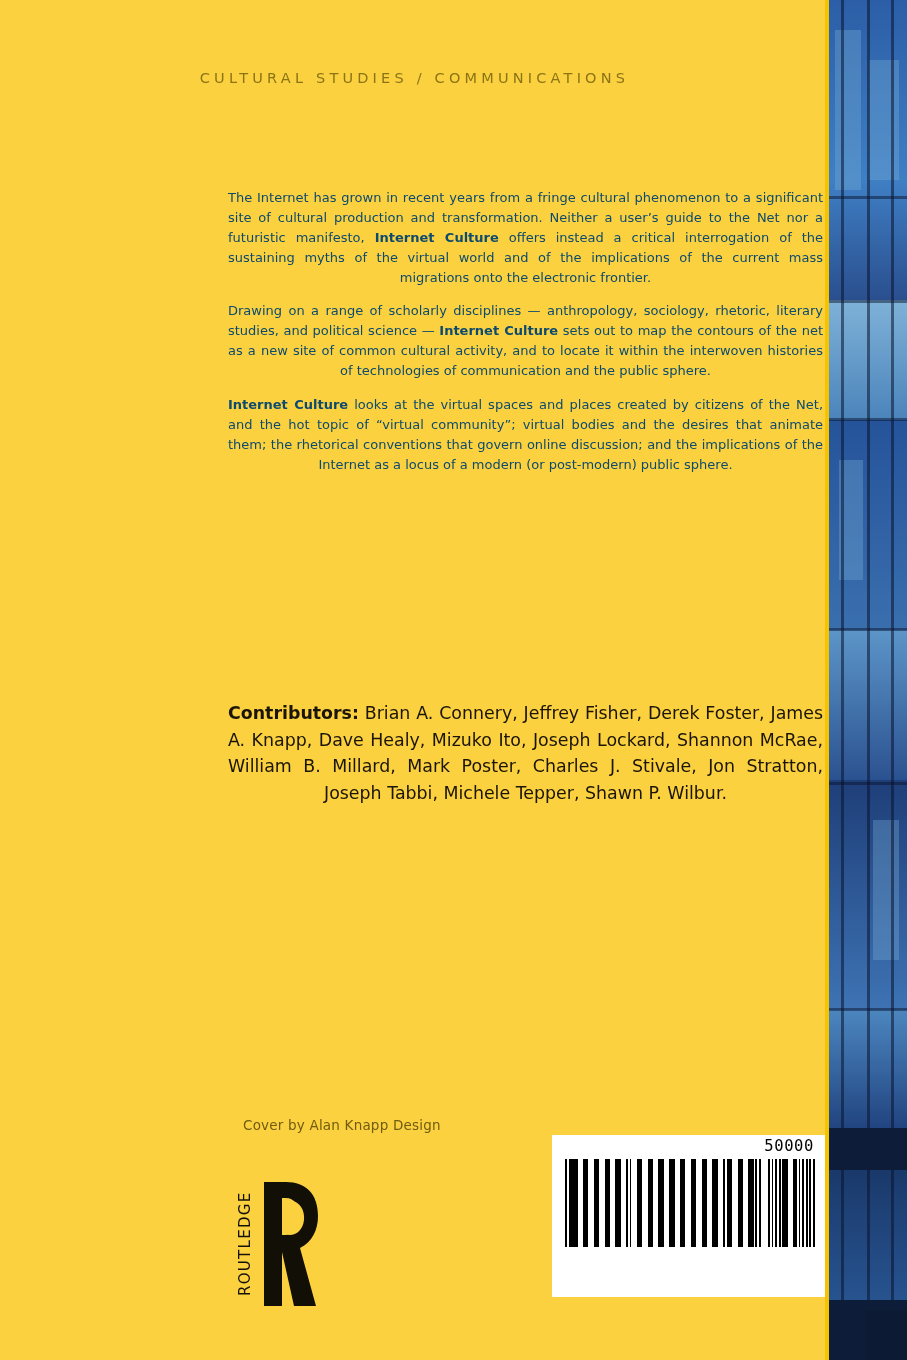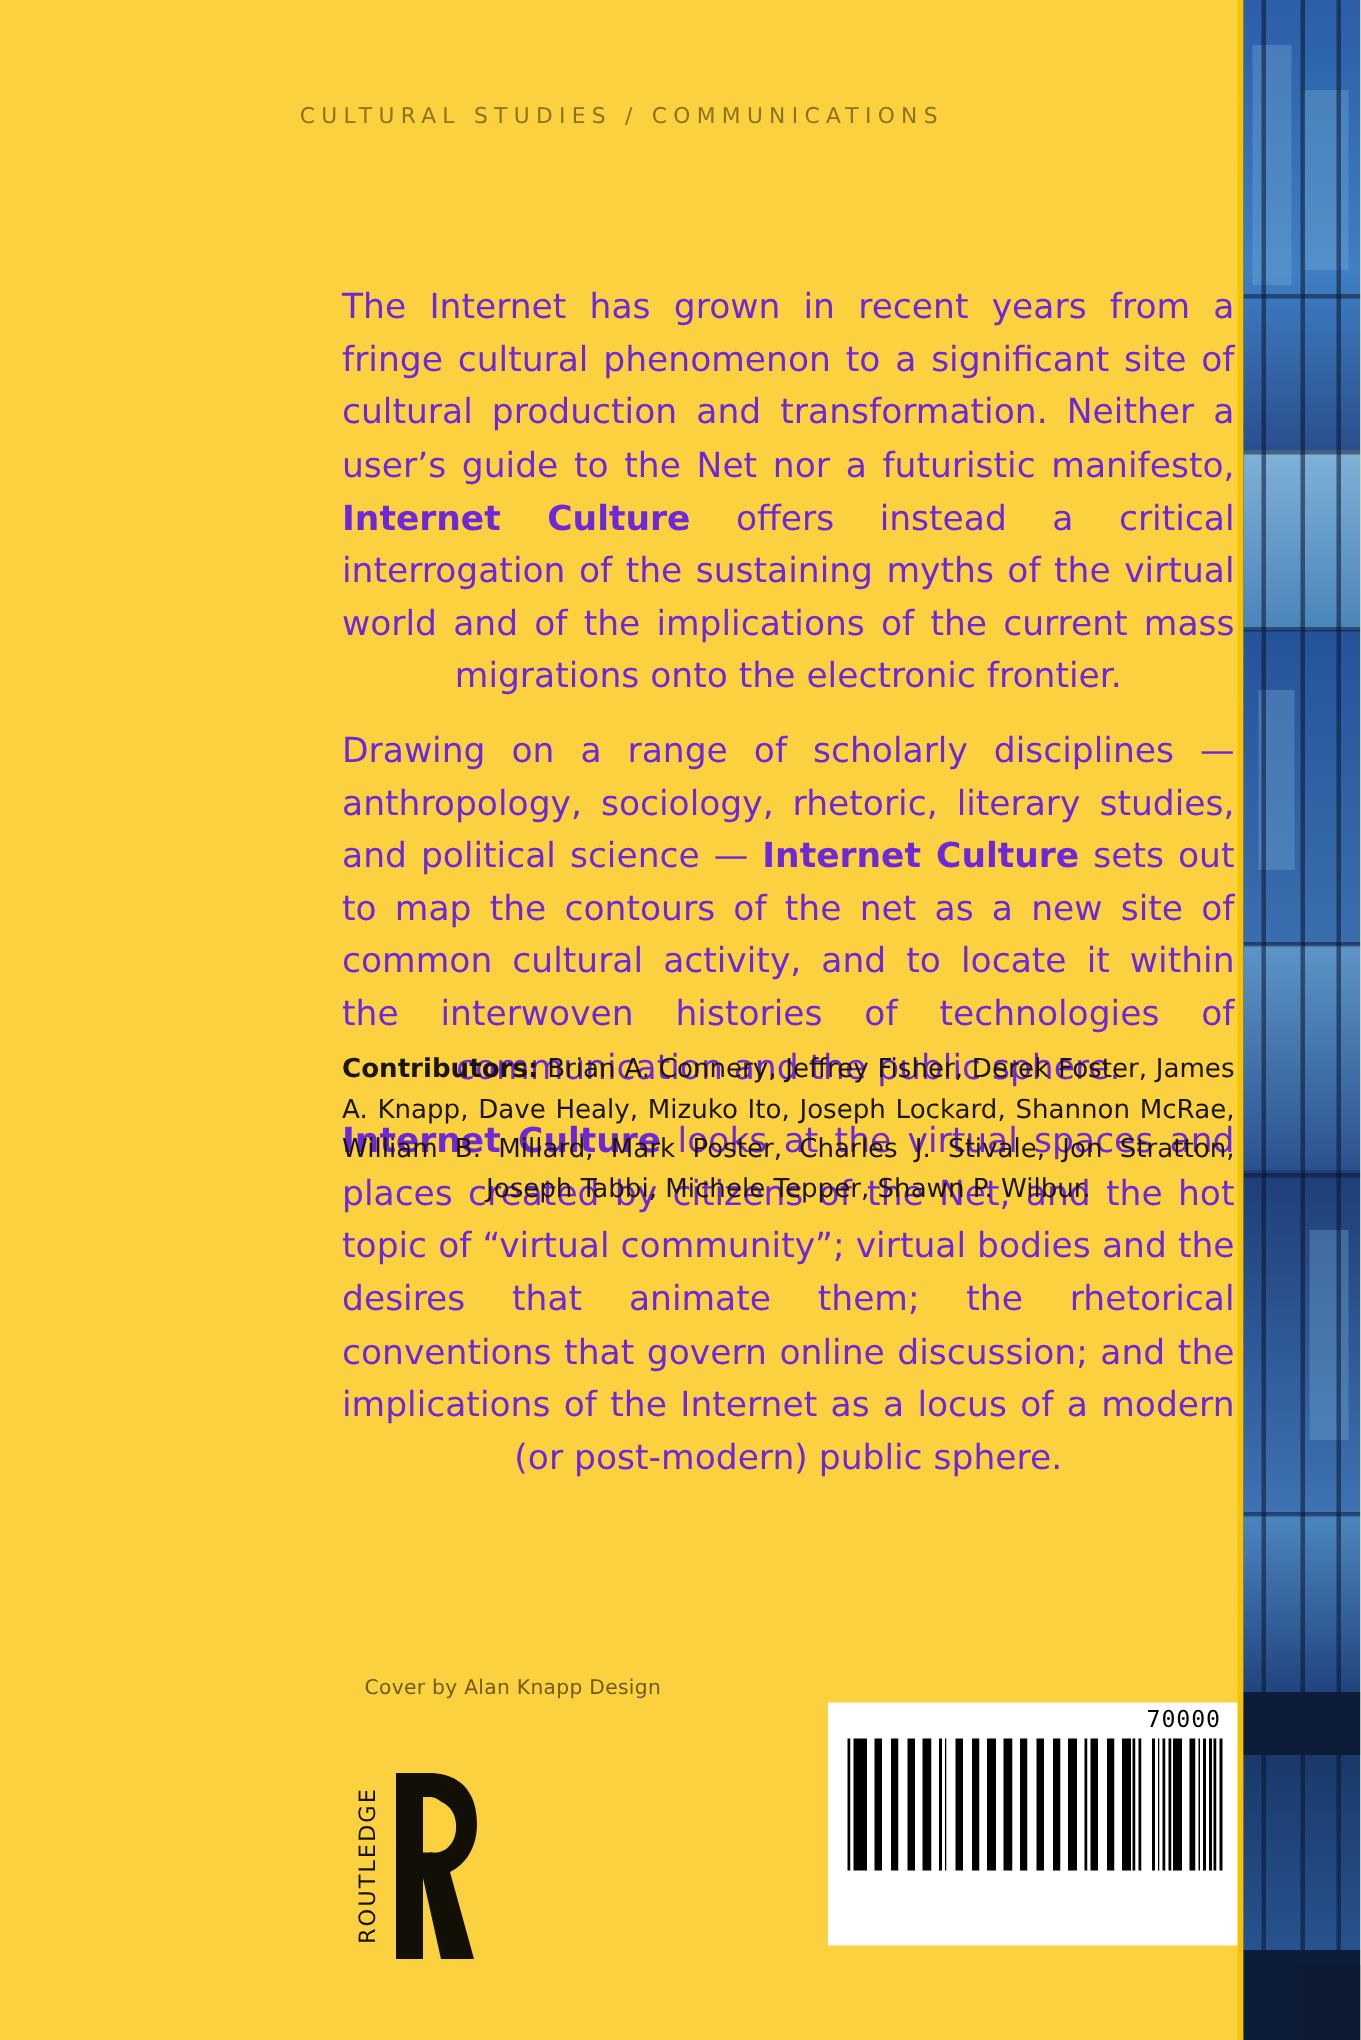--- a/index.html
+++ b/index.html
@@ -83,22 +83,22 @@
     color: #8a7416;
     font-family: "DejaVu Sans", sans-serif;
   }
 
   
   .blurb {
     position: absolute;
     top: 188px;
     left: 228px;
     width: 595px;
-    color: #6d28d9;
-    font-size: 23px;
+    color: #0c4a6e;
+    font-size: 13px;
     line-height: 1.53;
     text-align: center;
     font-family: "DejaVu Sans", sans-serif;
   }
   .blurb p {
     margin: 0 0 12px 0;
     text-align: justify;
     text-align-last: center;
   }
   .blurb p.tight { margin-bottom: 14px; }
@@ -261,21 +261,21 @@
     <div class="routledge-logo">
       <div class="word">ROUTLEDGE</div>
       <svg class="mark" viewBox="0 0 66 128">
         <path d="M4 2 L4 126 L22 126 L22 72 L34 126 L56 126 L40 68 C52 62 58 50 58 36 C58 14 46 2 26 2 Z M22 18 L26 18 C34 18 39 25 39 36 C39 47 34 55 26 55 L22 55 Z" fill="#121006"></path>
         <path d="M30 20 C40 22 45 30 44 40 C43 50 36 56 28 55 C34 50 36 44 36 37 C36 30 34 24 30 20 Z" fill="#fcd13f"></path>
       </svg>
     </div>
   </div>
 
   <div class="barcode-box">
-    <div class="barcode-price">70000</div>
+    <div class="barcode-price">50000</div>
     <div class="bars" id="bars">
         <span style="width: 1.79856px; background: rgb(0, 0, 0);"></span>
         <span style="width: 1.79856px; background: rgb(255, 255, 255);"></span>
         <span style="width: 1.79856px; background: rgb(0, 0, 0);"></span>
         <span style="width: 7.19424px; background: rgb(0, 0, 0);"></span>
         <span style="width: 5.39568px; background: rgb(255, 255, 255);"></span>
         <span style="width: 5.39568px; background: rgb(0, 0, 0);"></span>
         <span style="width: 5.39568px; background: rgb(255, 255, 255);"></span>
         <span style="width: 5.39568px; background: rgb(0, 0, 0);"></span>
         <span style="width: 5.39568px; background: rgb(255, 255, 255);"></span>

